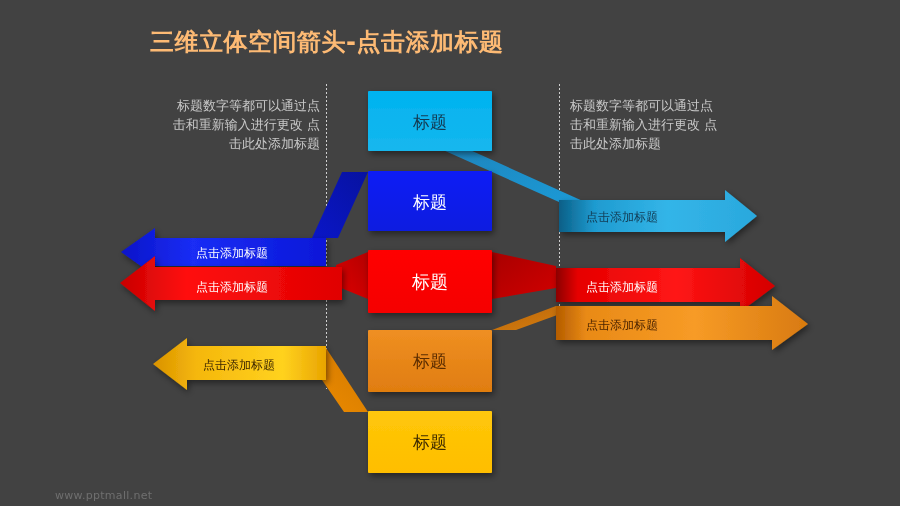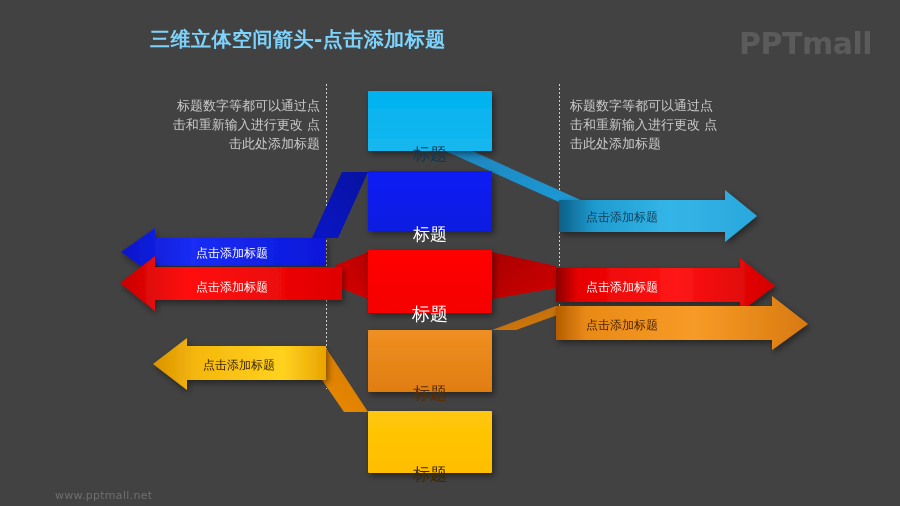--- a/index.html
+++ b/index.html
@@ -19,23 +19,23 @@
     inset: 0;
     width: 900px;
     height: 506px;
   }
 
   
   .title {
     position: absolute;
     left: 150px;
     top: 26px;
-    font-size: 20px;
+    font-size: 24px;
     font-weight: bold;
-    color: #7dd3fc;
+    color: #fdba74;
     letter-spacing: 0.5px;
     white-space: nowrap;
   }
   .logo {
     position: absolute;
     right: 28px;
     top: 26px;
     font-size: 30px;
     font-weight: bold;
     color: #5b5b5b;
@@ -79,21 +79,20 @@
 
   
   .box-label {
     position: absolute;
     width: 122px;
     text-align: center;
     font-size: 17px;
     line-height: 1;
     white-space: nowrap;
     pointer-events: none;
-    margin-top: 32px;
   }
   .lbl-cyan   { left: 369px; top: 114px;  color: #14384f; }
   .lbl-blue   { left: 369px; top: 194px;  color: #ffffff; }
   .lbl-red    { left: 369px; top: 273px;  color: #ffffff; font-size: 18px; }
   .lbl-orange { left: 369px; top: 353px;  color: #5a2c00; }
   .lbl-yellow { left: 369px; top: 434px;  color: #3d2a00; }
 
   
   .arrow-label {
     position: absolute;
@@ -108,21 +107,20 @@
   .al-cyan-r   { left: 586px; top: 211px; color: #123a52; }
   .al-red-r    { left: 586px; top: 281px; color: #ffffff; }
   .al-orange-r { left: 586px; top: 319px; color: #4a2300; }
 </style>
 </head>
 <body>
 
 <div id="slide">
 
   <div class="title">三维立体空间箭头-点击添加标题</div>
-  <div class="logo">PPTmall</div>
 
   <div class="desc desc-left">标题数字等都可以通过点
 击和重新输入进行更改 点
 击此处添加标题</div>
   <div class="desc desc-right">标题数字等都可以通过点
 击和重新输入进行更改 点
 击此处添加标题</div>
 
   <div class="guide guide-left"></div>
   <div class="guide guide-right"></div>

